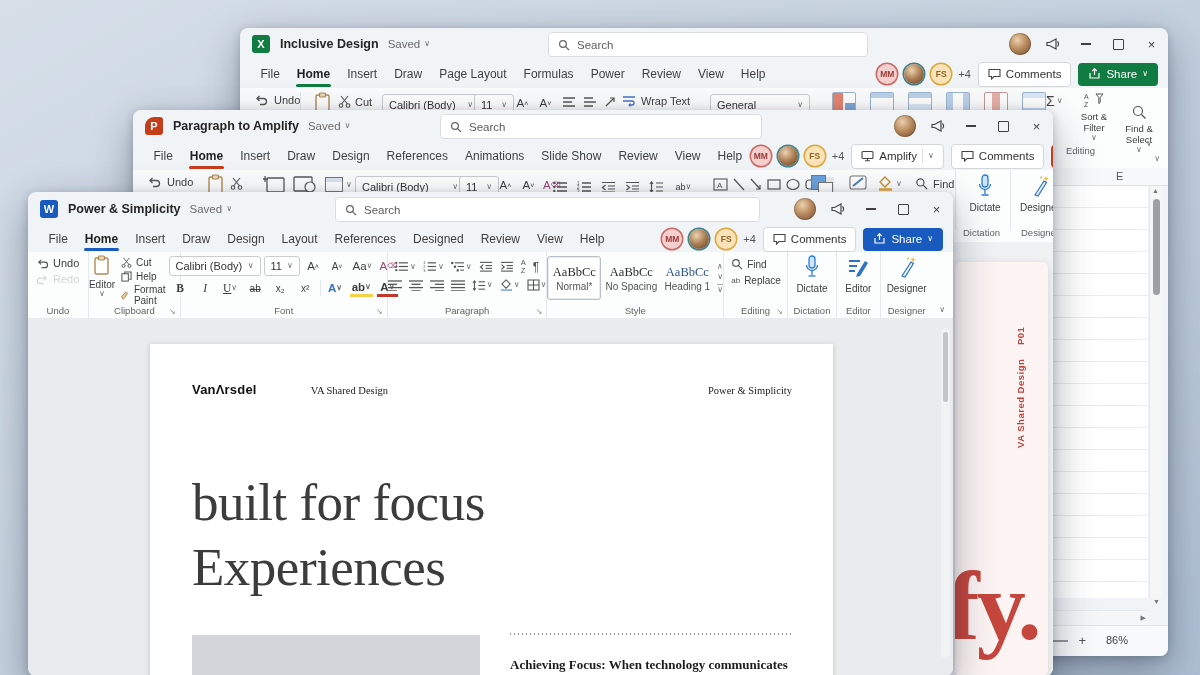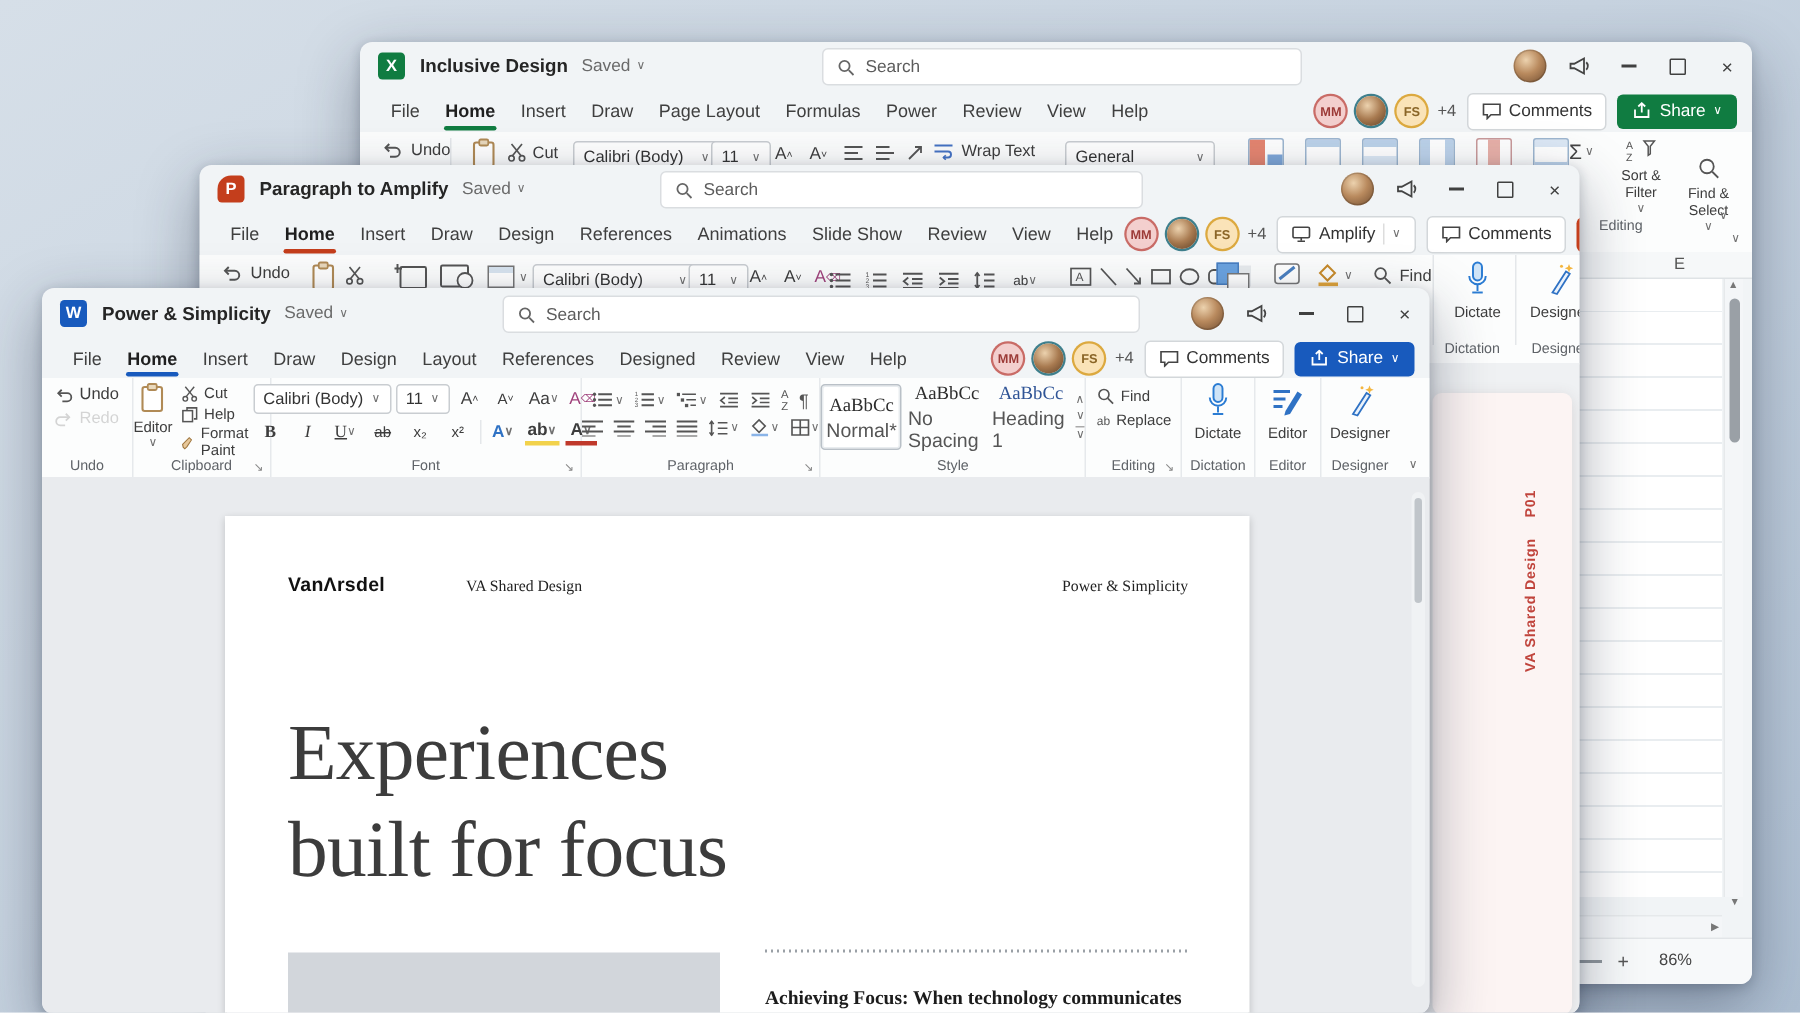--- a/index.html
+++ b/index.html
@@ -53,21 +53,21 @@
   .wrb{display:flex;height:66px}
   .wgrp{position:relative;border-right:1px solid #e6e9ec;display:flex;flex-direction:column;align-items:center}
   .wglabel{position:absolute;bottom:2px;left:0;right:0;text-align:center;font-size:9.5px;color:#5f6368}
   .wlaunch{position:absolute;bottom:2px;right:4px}
   .row{display:flex;align-items:center}
   .fbtn{display:flex;align-items:center;justify-content:center;min-width:17px;height:18px;
         font-size:11.5px;color:#3d3d3d;padding:0 2px}
   .stcard{width:52px;height:42px;border-radius:3px;display:flex;flex-direction:column;align-items:center;
           justify-content:center;gap:1px}
   .stcard .aa{font-size:12.5px;color:#2d2d2d}
-  .stcard .nm{font-size:13px;color:#555}
+  .stcard .nm{font-size:10px;color:#555}
   
   .gridrows{background:repeating-linear-gradient(to bottom,#ffffff 0 21px,#e9edf0 21px 22px)}
   .thumbv{position:absolute;background:#9aa0a6;border-radius:4px}
   
   .vtext{writing-mode:vertical-rl;transform:rotate(180deg);color:#c0443c;
          font-size:9.5px;font-weight:bold;letter-spacing:.5px;display:flex;gap:14px;align-items:center}
   .serif{font-family:"Liberation Serif",serif}
 </style>
 </head>
 <body>
@@ -529,20 +529,21 @@
     <div class="gl" style="position:absolute;left:888px;top:57px">Designer</div>
 
   </div>
 
   <div style="position:absolute;left:0;right:0;top:132px;bottom:0;background:#eff1f3">
     <div style="position:absolute;left:822px;top:20px;width:93px;height:414px;background:#fcf4f3;border-radius:6px;box-shadow:0 2px 10px rgba(90,60,60,.15);overflow:hidden">
       <div class="vtext" style="position:absolute;right:22px;top:16px;height:170px">
         <span>VA Shared Design</span>
         <span>P01</span>
       </div>
+      <div class="serif" style="position:absolute;left:-8px;top:295px;font-size:98px;line-height:1;font-weight:bold;color:#c5463d;letter-spacing:-3px">fy.</div>
     </div>
   </div>
 </div>
 
 <div class="w" id="wd" style="left:28px;top:192px;width:925px;height:484px;z-index:3">
   <div class="tb" style="height:34px">
     <div class="appic" style="background:#185abd">W</div>
     <span class="doctitle">Power &amp; Simplicity</span>
     <span class="saved">
         <span>Saved</span>
@@ -947,22 +948,22 @@
   </div>
 
   <div style="position:absolute;left:0;right:0;top:126px;bottom:0;background:#e9ebee">
     <div style="position:absolute;left:122px;top:26px;width:683px;height:400px;background:#fff;box-shadow:0 1px 5px rgba(0,0,0,.18)">
       <div class="row" style="position:absolute;left:42px;right:41px;top:38px;align-items:baseline">
         <span style="font-size:13px;font-weight:bold;color:#111;letter-spacing:.2px">VanΛrsdel</span>
         <span class="serif" style="margin-left:54px;font-size:10.5px;color:#222">VA Shared Design</span>
         <span class="serif" style="margin-left:auto;font-size:10.5px;color:#222">Power &amp; Simplicity</span>
       </div>
       <div class="serif" style="position:absolute;left:42px;top:126px;font-size:53px;line-height:65px;color:#3c3c3c;letter-spacing:-.5px">
+        <div>built for focus</div>
         <div>Experiences</div>
-        <div>built for focus</div>
       </div>
       <div style="position:absolute;left:42px;top:291px;width:288px;height:120px;background:#d2d6db"></div>
       <div style="position:absolute;left:360px;top:289px;width:282px">
         <div style="height:2px;background:repeating-linear-gradient(90deg,#9aa0a6 0 1.5px,transparent 1.5px 4px)"></div>
         <div class="serif" style="margin-top:22px;font-size:13px;font-weight:600;color:#1c1c1c">Achieving Focus: When technology communicates and</div>
       </div>
     </div>
     <div style="position:absolute;right:3px;top:10px;width:9px;height:330px;background:#f0f2f4;border-radius:5px">
       <div class="thumbv" style="left:2px;top:4px;width:5px;height:70px;background:#c0c5ca"></div>
     </div>

